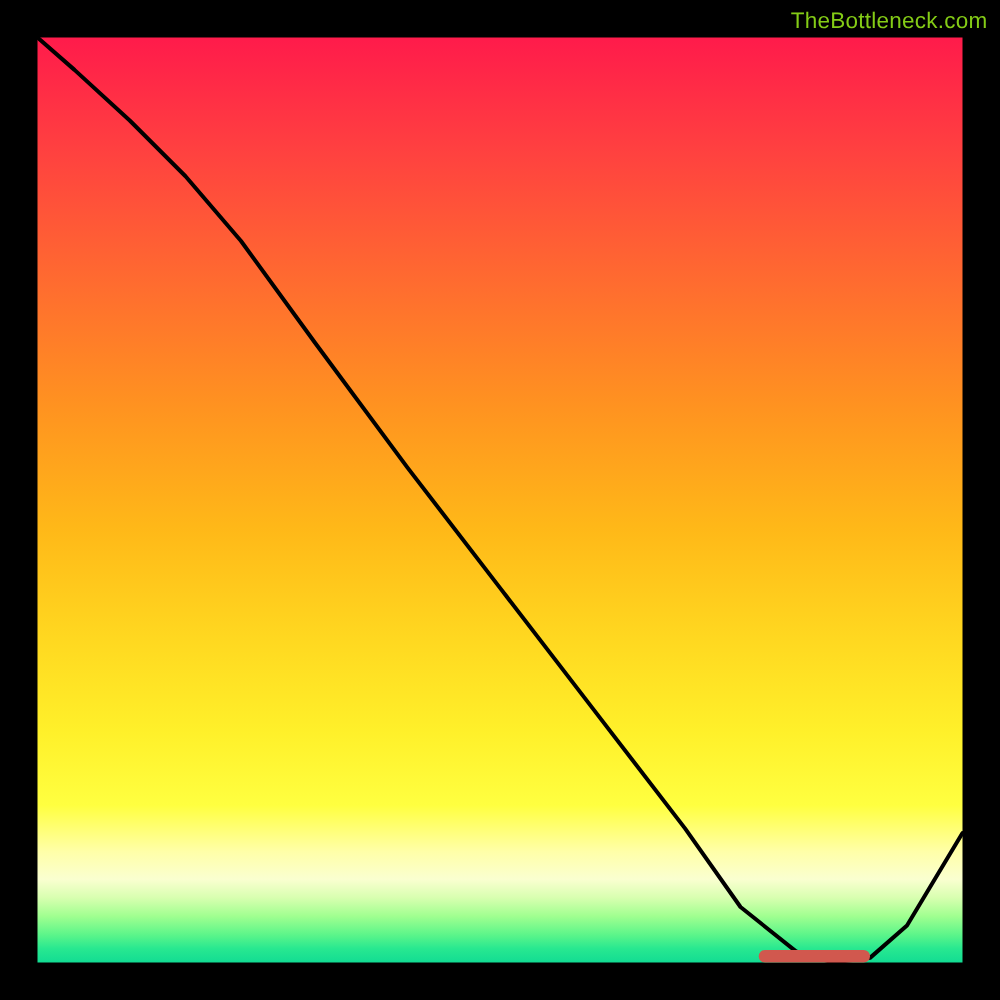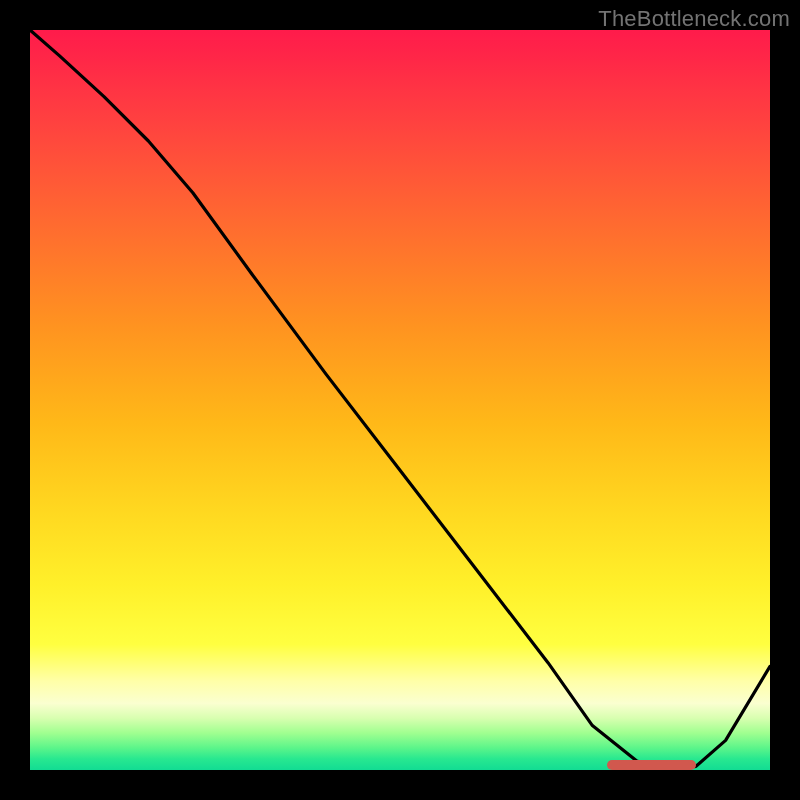--- a/index.html
+++ b/index.html
@@ -41,22 +41,22 @@
       #5cf58a 97%,
       #28e890 98.5%,
       #12dc93 100%
     );
   }
   .watermark {
     position: absolute;
     top: 6px;
     right: 10px;
     font-family: Arial, Helvetica, sans-serif;
-    font-size: 22px;
-    color: #737373;
+    font-size: 18px;
+    color: #84cc16;
     letter-spacing: 0.2px;
     font-weight: 500;
   }
   svg.curve {
     position: absolute;
     left: 0;
     top: 0;
     width: 740px;
     height: 740px;
     overflow: visible;

